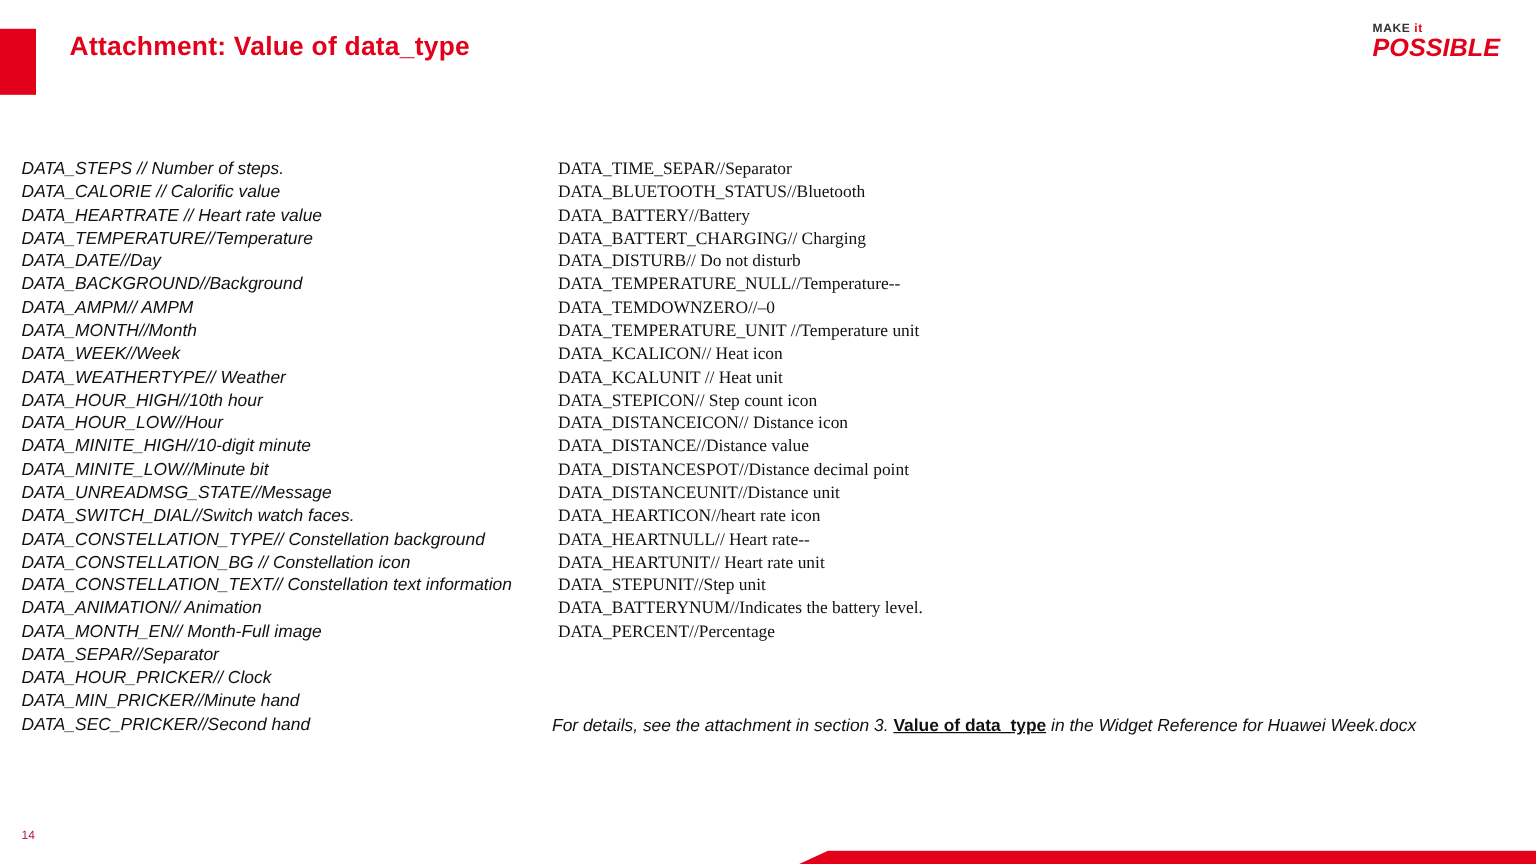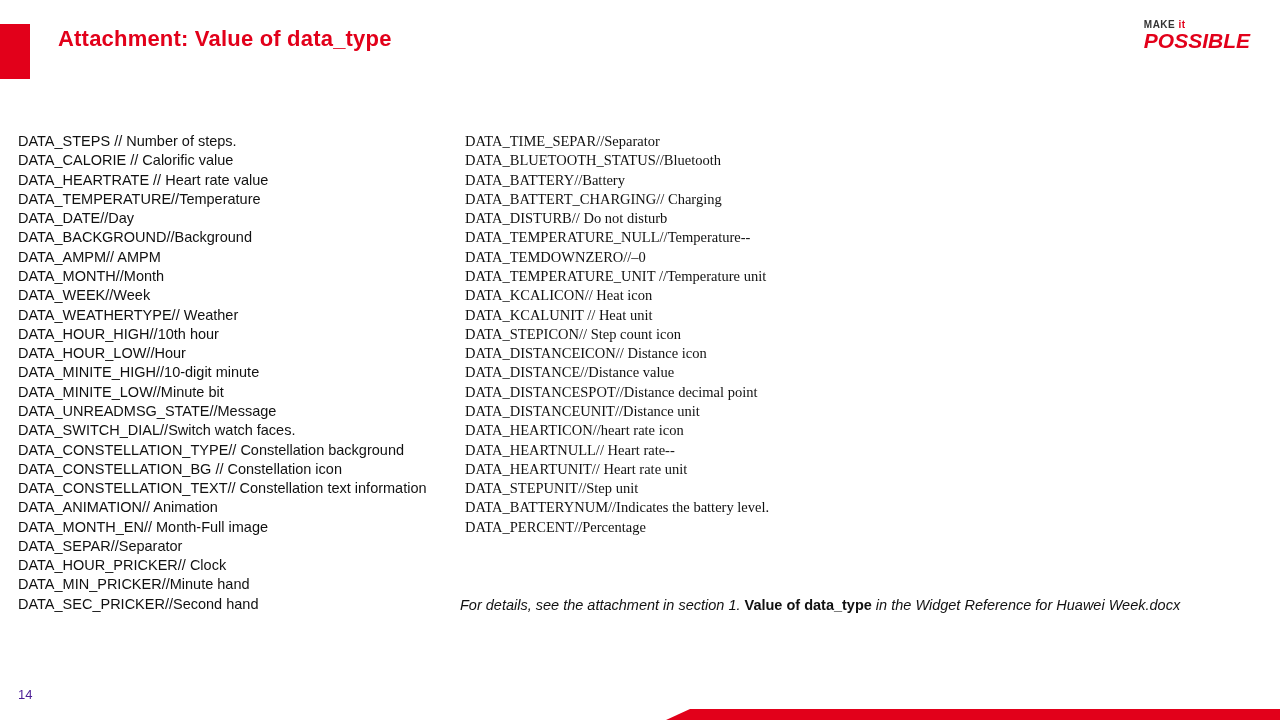--- a/index.html
+++ b/index.html
@@ -55,37 +55,37 @@
     top: 132px;
     display: flex;
     flex-direction: row;
   }
   .col {
     font-size: 14.5px;
     line-height: 1.33;
     color: #111;
     white-space: pre-line;
   }
-  .col1 { width: 445px; }
+  .col1 { width: 445px; font-style: italic; }
   .col2 { width: 400px; margin-left: 2px; font-family: Liberation Serif, serif; }
   .footnote {
     position: absolute;
     left: 460px;
     top: 597px;
     font-size: 14.5px;
     font-style: italic;
     color: #111;
   }
-  .footnote .b { font-weight: 700; font-style: normal; }
+  .footnote .b { font-weight: 700; font-style: normal; text-decoration: underline; }
   .page-num {
     position: absolute;
     left: 18px;
     bottom: 18px;
-    font-size: 13px;
-    color: #4c1d95;
+    font-size: 10px;
+    color: #be185d;
   }
   .footer-shape {
     position: absolute;
     right: 0;
     bottom: 0;
     width: 590px;
     height: 11px;
     background: #e2001a;
   }
   .footer-shape::before {
@@ -157,18 +157,18 @@
 DATA_DISTANCEUNIT//Distance unit
 DATA_HEARTICON//heart rate icon
 DATA_HEARTNULL// Heart rate--
 DATA_HEARTUNIT// Heart rate unit
 DATA_STEPUNIT//Step unit
 DATA_BATTERYNUM//Indicates the battery level.
 DATA_PERCENT//Percentage</div>
 </div>
 
 <div class="footnote">
-  <span>For details, see the attachment in section 1. </span><span class="b">Value of data_type</span><span> in the </span><span>Widget Reference for Huawei Week.docx</span>
+  <span>For details, see the attachment in section 3. </span><span class="b">Value of data_type</span><span> in the </span><span>Widget Reference for Huawei Week.docx</span>
 </div>
 
 <div class="page-num">14</div>
 
 <div class="footer-shape"></div>
 
 </body></html>

